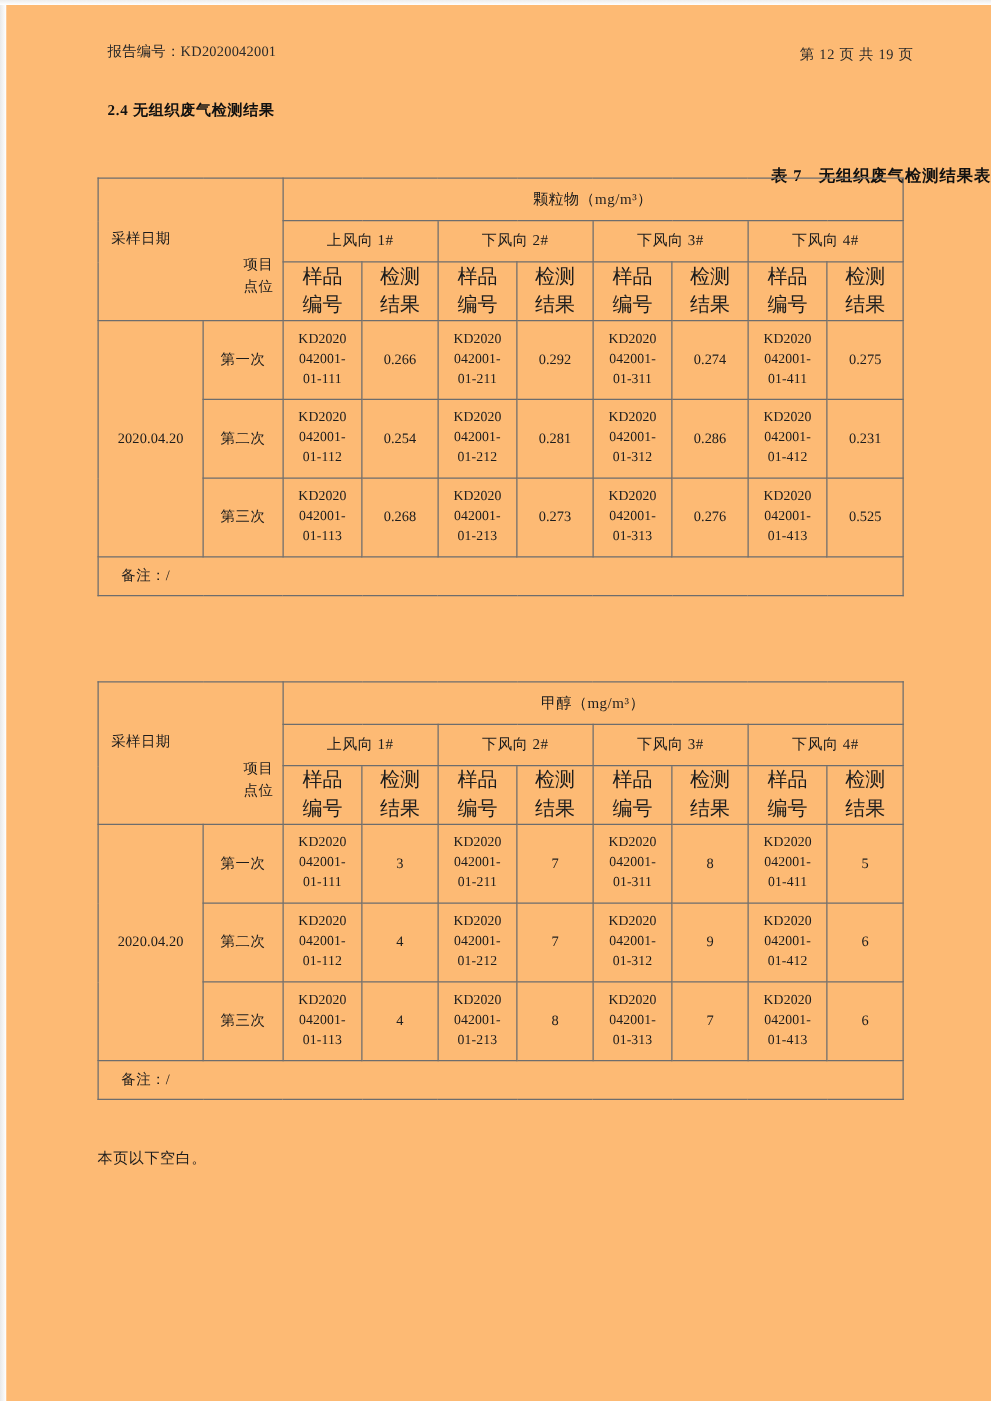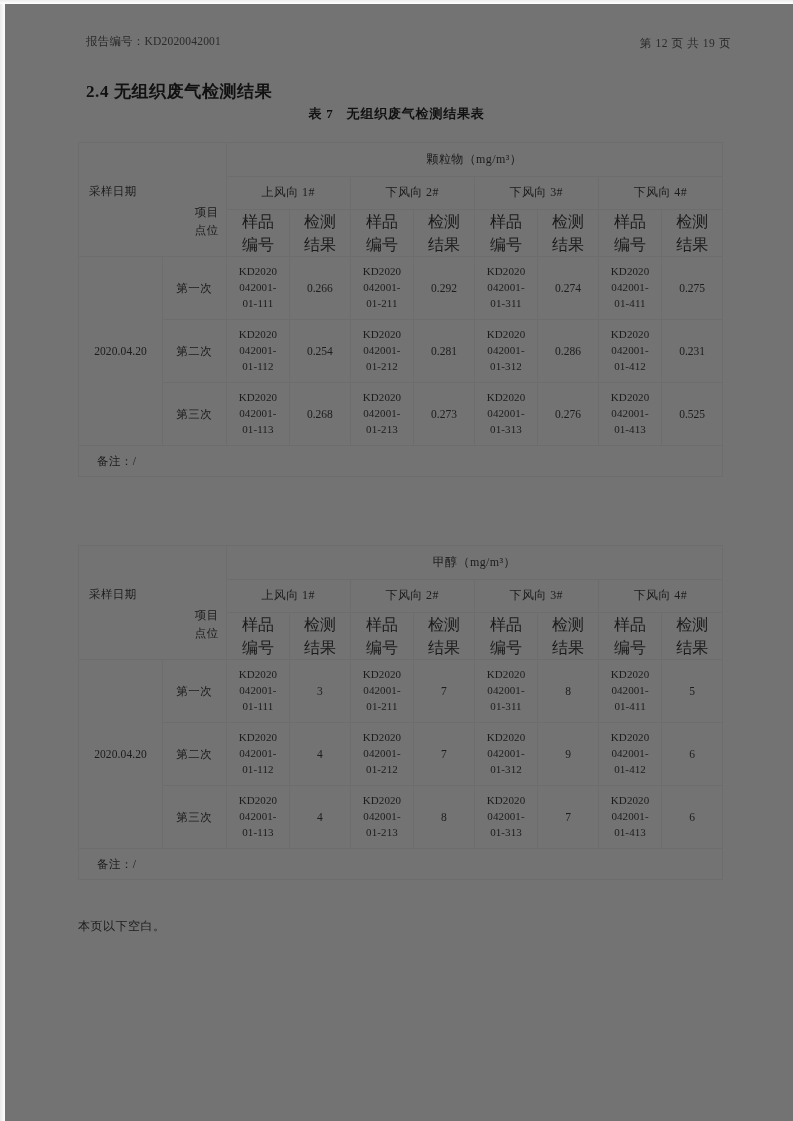--- a/index.html
+++ b/index.html
@@ -12,21 +12,21 @@
     height: 1121px;
     position: relative;
     font-family: "Liberation Serif", "DejaVu Serif", serif;
     color: #1a1a1a;
     overflow: hidden;
   }
 
   .page {
     position: absolute;
     inset: 0;
-    background: #737373;
+    background: #fdba74;
   }
 
   
   .scan-edge-left {
     position: absolute;
     left: 0; top: 0;
     width: 5px; height: 1121px;
     background: linear-gradient(to right, #e9e9e9, #ffffff);
   }
   .scan-edge-top {
@@ -54,37 +54,37 @@
     position: absolute;
     right: 62px; top: 2px;
     font-size: 11.5px;
     letter-spacing: 0.6px;
     color: #2a2a2a;
   }
 
   .section-title {
     position: absolute;
     left: 86px; top: 80px;
-    font-size: 17px;
+    font-size: 12px;
     font-weight: bold;
     letter-spacing: 0.6px;
     color: #111;
   }
 
   
   .tbl-caption {
     position: absolute;
     width: 793px;
     text-align: center;
     font-size: 13px;
     font-weight: bold;
     letter-spacing: 0.8px;
     color: #111;
   }
-  #cap1 { top: 105px; }
+  #cap1 { top: 132px; text-align: right; }
   #cap2 { top: 516px; }
 
   .cap-spacer { display: inline-block; width: 13px; }
 
   
   .rtable {
     position: absolute;
     left: 78px;
     width: 645px;
     border-collapse: collapse;

